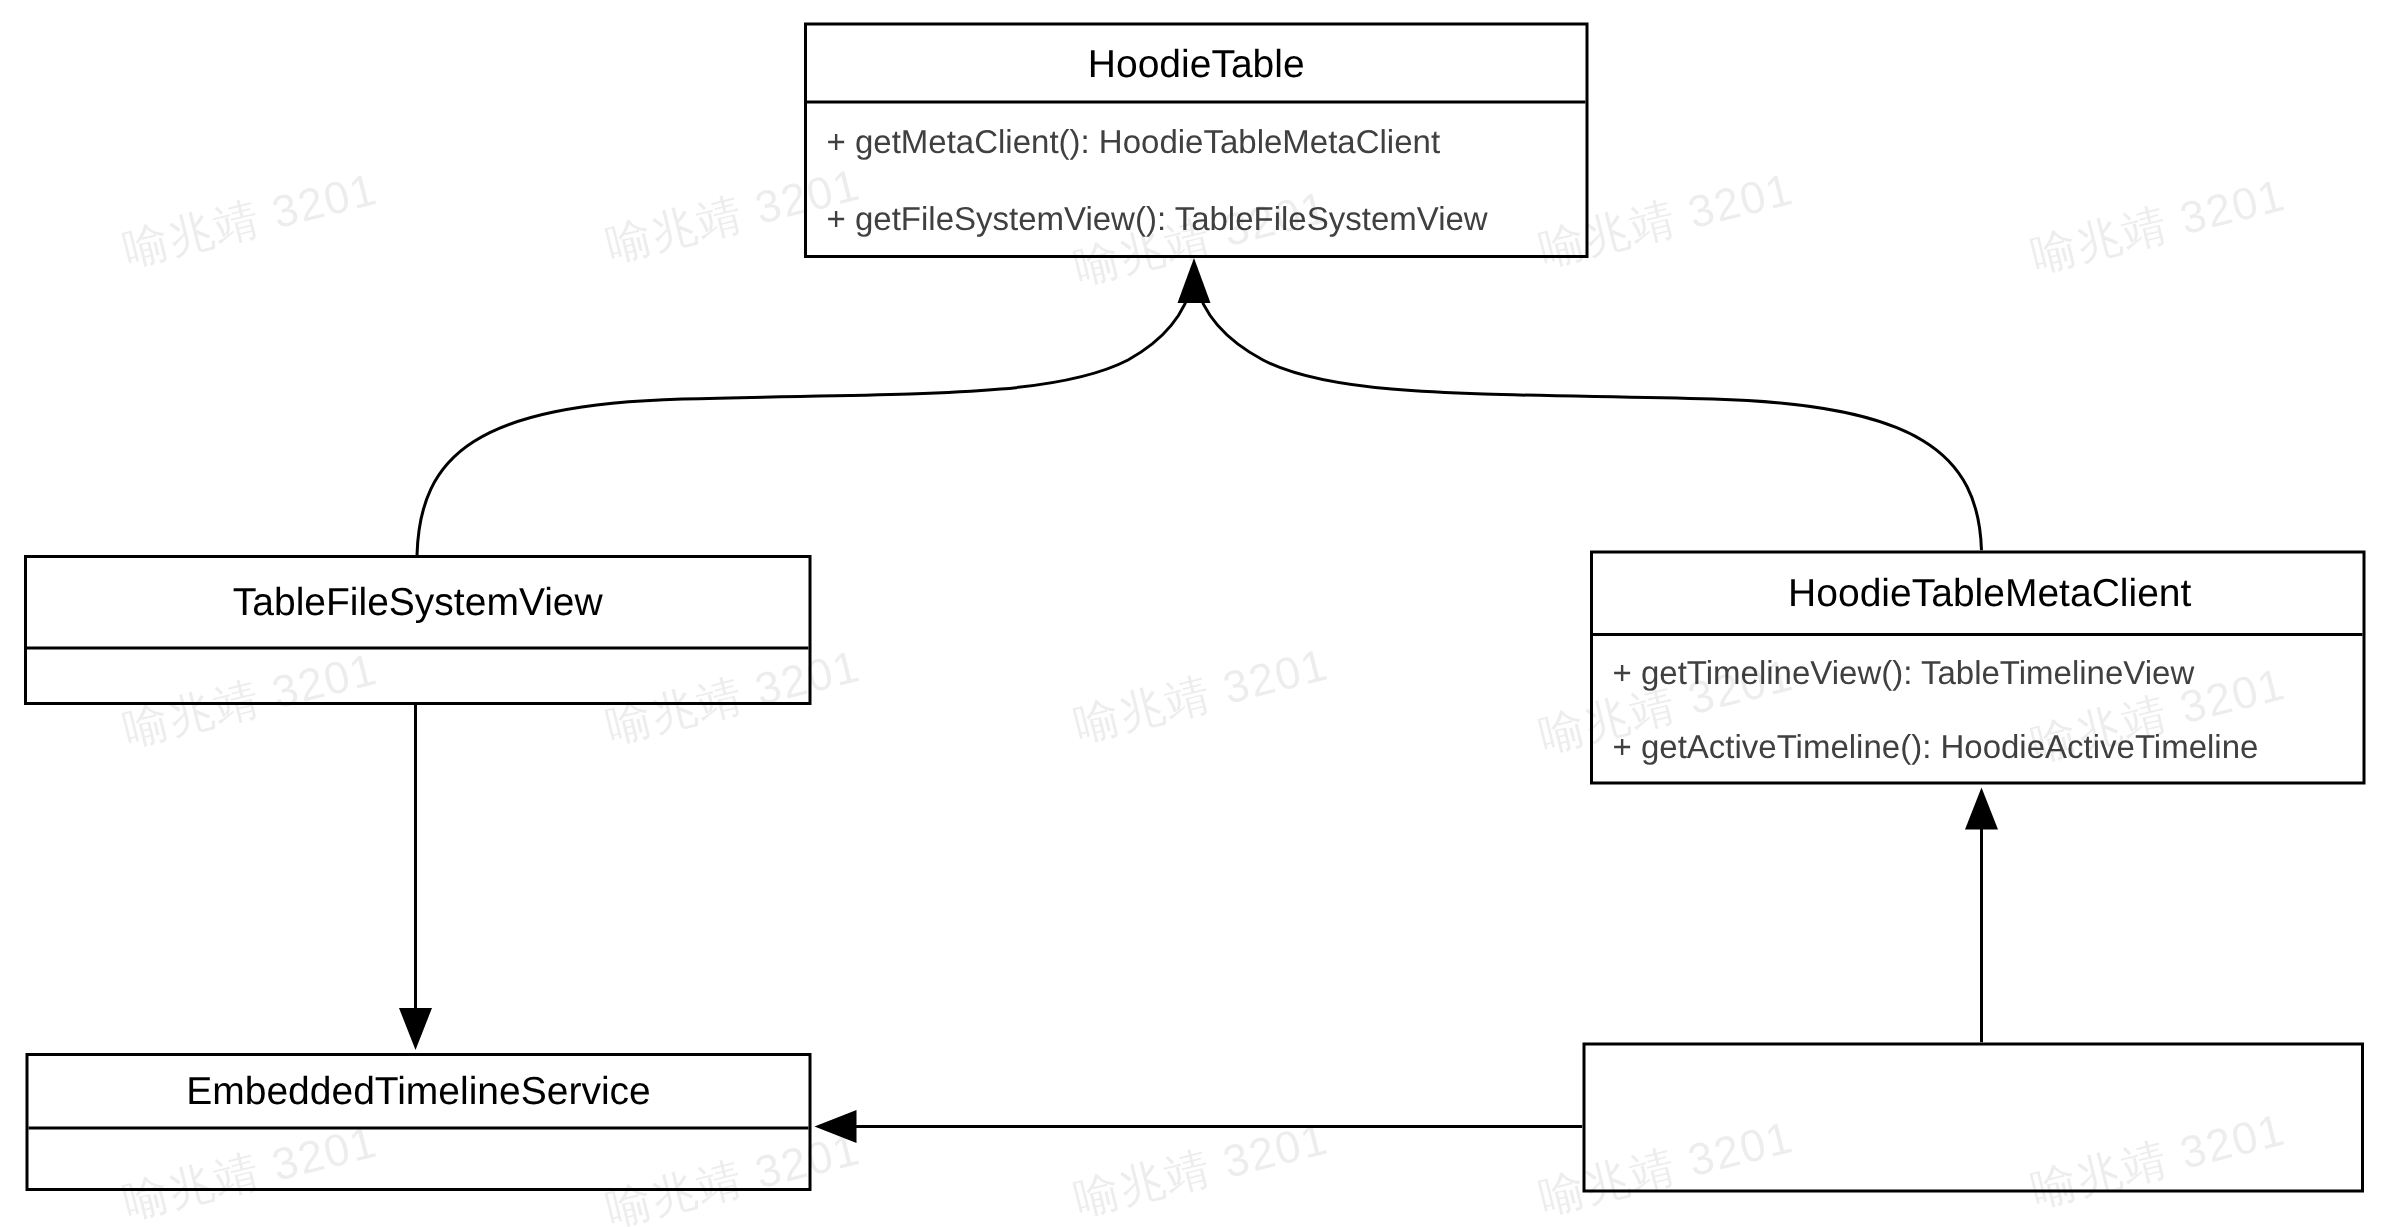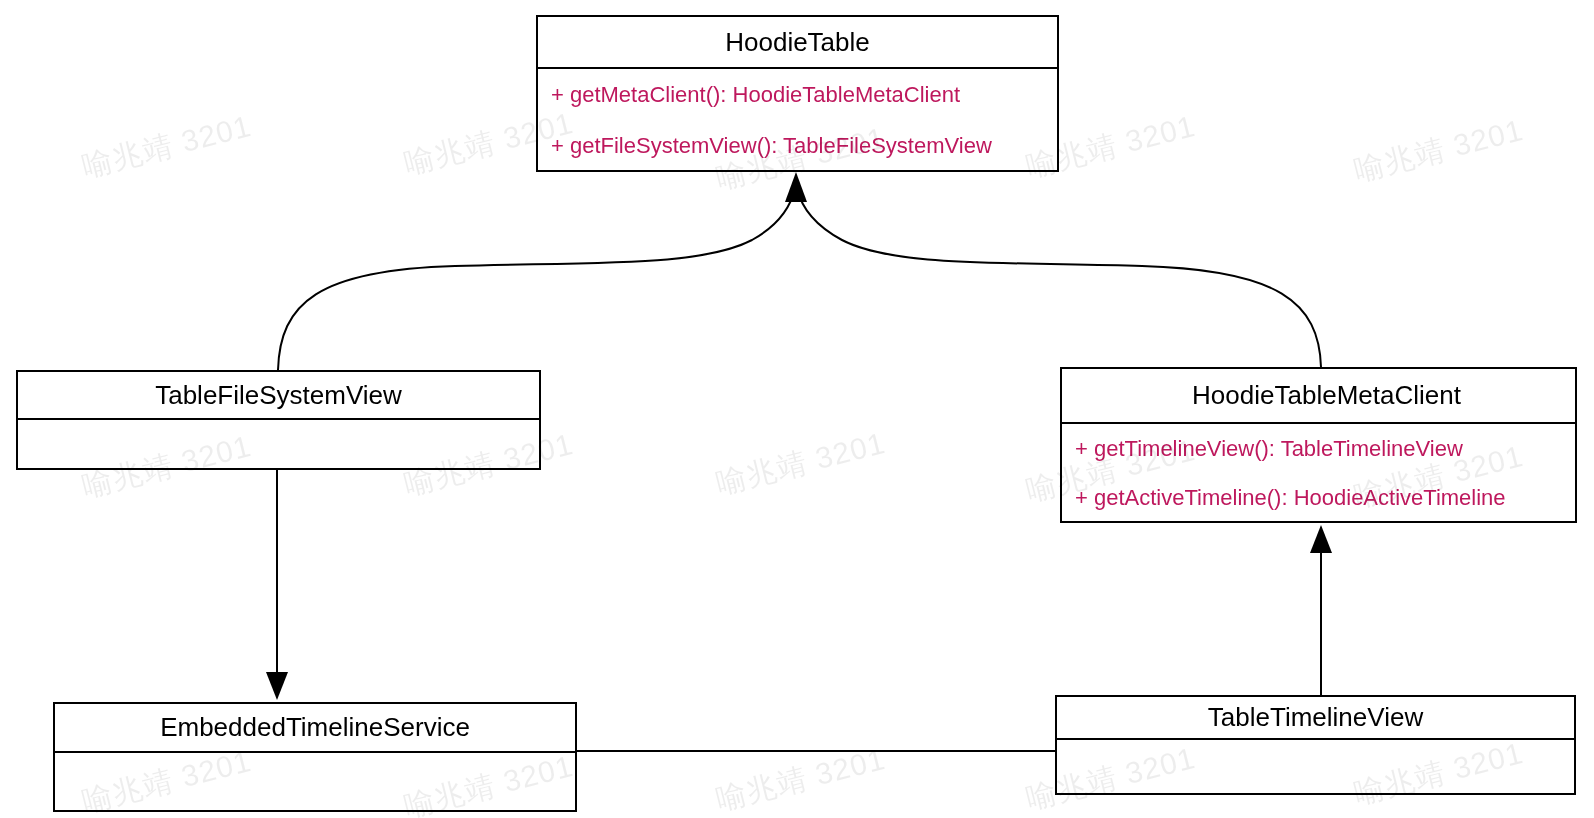--- a/index.html
+++ b/index.html
@@ -38,21 +38,21 @@
   }
   .uml-body {
     box-sizing: border-box;
     padding-left: 13px;
     display: flex;
     flex-direction: column;
     justify-content: center;
   }
   .uml-method {
     font-size: 22px;
-    color: #be185d;
+    color: #404040;
     line-height: 51px;
     white-space: nowrap;
   }
   .watermark-layer {
     position: absolute;
     left: 0; top: 0;
     width: 1594px; height: 818px;
     pointer-events: none;
     z-index: 50;
   }
@@ -91,39 +91,38 @@
 
   <div class="uml-class" style="left:536px; top:15px; width:523px; height:157px;">
     <div class="uml-title" style="height:52px;">HoodieTable</div>
     <div class="uml-body" style="height:101px;">
       <div class="uml-method">+ getMetaClient(): HoodieTableMetaClient</div>
       <div class="uml-method">+ getFileSystemView(): TableFileSystemView</div>
     </div>
   </div>
 
   <div class="uml-class" style="left:16px; top:370px; width:525px; height:100px;">
-    <div class="uml-title" style="height:48px;">TableFileSystemView</div>
+    <div class="uml-title" style="height:61px;">TableFileSystemView</div>
     <div class="uml-body" style="height:48px;"></div>
   </div>
 
   <div class="uml-class" style="left:1060px; top:367px; width:517px; height:156px;">
     <div class="uml-title" style="height:55px;padding-left:16px;">HoodieTableMetaClient</div>
     <div class="uml-body" style="height:97px;">
       <div class="uml-method" style="line-height:49px;">+ getTimelineView(): TableTimelineView</div>
       <div class="uml-method" style="line-height:49px;">+ getActiveTimeline(): HoodieActiveTimeline</div>
     </div>
   </div>
 
-  <div class="uml-class" style="left:17px; top:702px; width:524px; height:110px;margin-left:36px;">
+  <div class="uml-class" style="left:17px; top:702px; width:524px; height:92px;">
     <div class="uml-title" style="height:49px;">EmbeddedTimelineService</div>
     <div class="uml-body" style="height:41px;"></div>
   </div>
 
   <div class="uml-class" style="left:1055px; top:695px; width:521px; height:100px;">
-    <div class="uml-title" style="height:43px;">TableTimelineView</div>
     <div class="uml-body" style="height:53px;"></div>
   </div>
 
   <div class="watermark-layer">
     <div class="wm" style="left:78px;  top:148px;">喻兆靖 3201</div>
     <div class="wm" style="left:400px; top:145px;">喻兆靖 3201</div>
     <div class="wm" style="left:712px; top:160px;">喻兆靖 3201</div>
     <div class="wm" style="left:1022px;top:148px;">喻兆靖 3201</div>
     <div class="wm" style="left:1350px;top:152px;">喻兆靖 3201</div>
 

